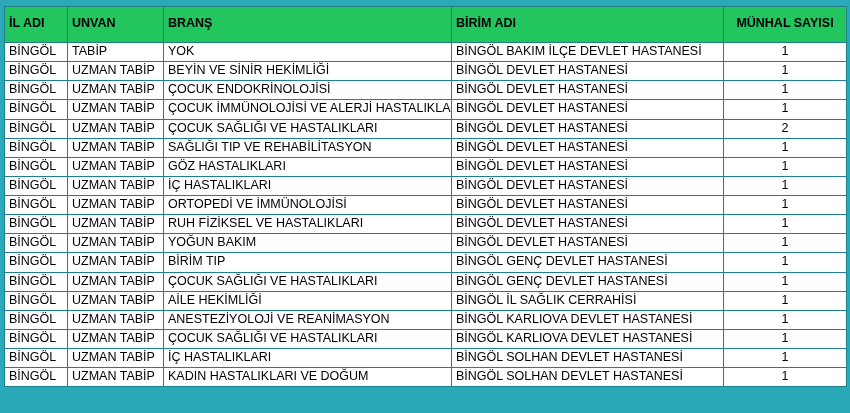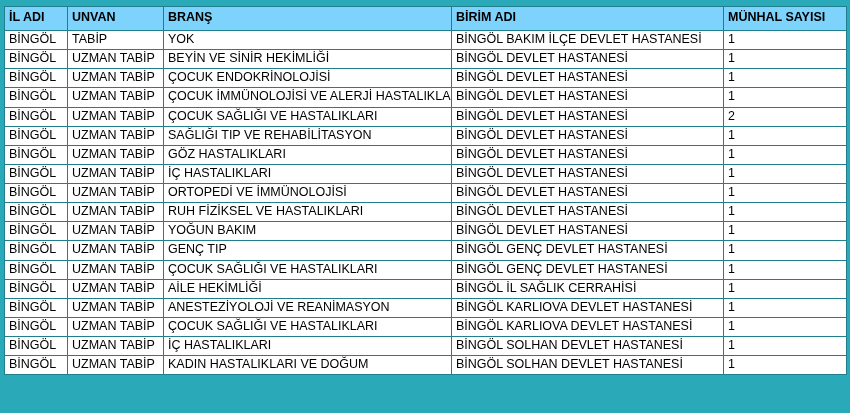--- a/index.html
+++ b/index.html
@@ -38,27 +38,28 @@
     height: 17px;
     box-sizing: border-box;
     white-space: nowrap;
     overflow: hidden;
     color: #000000;
     background: #ffffff;
     text-align: left;
     vertical-align: middle;
   }
   table.data-table thead th {
-    background: #7dd3fc;
+    background: #22c55e;
     font-weight: bold;
     font-size: 12.5px;
-    height: 24px;
+    height: 36px;
   }
   table.data-table thead th.center,
   table.data-table td.center {
+    text-align: center;
   }
 </style>
 </head>
 <body>
 
 <div class="sheet-wrap">
   <table class="data-table">
     <colgroup>
       <col class="c-il">
       <col class="c-unvan">
@@ -149,21 +150,21 @@
       <tr>
         <td>BİNGÖL</td>
         <td>UZMAN TABİP</td>
         <td>YOĞUN BAKIM</td>
         <td>BİNGÖL DEVLET HASTANESİ</td>
         <td class="center">1</td>
       </tr>
       <tr>
         <td>BİNGÖL</td>
         <td>UZMAN TABİP</td>
-        <td>GENÇ TIP</td>
+        <td>BİRİM TIP</td>
         <td>BİNGÖL GENÇ DEVLET HASTANESİ</td>
         <td class="center">1</td>
       </tr>
       <tr>
         <td>BİNGÖL</td>
         <td>UZMAN TABİP</td>
         <td>ÇOCUK SAĞLIĞI VE HASTALIKLARI</td>
         <td>BİNGÖL GENÇ DEVLET HASTANESİ</td>
         <td class="center">1</td>
       </tr>

